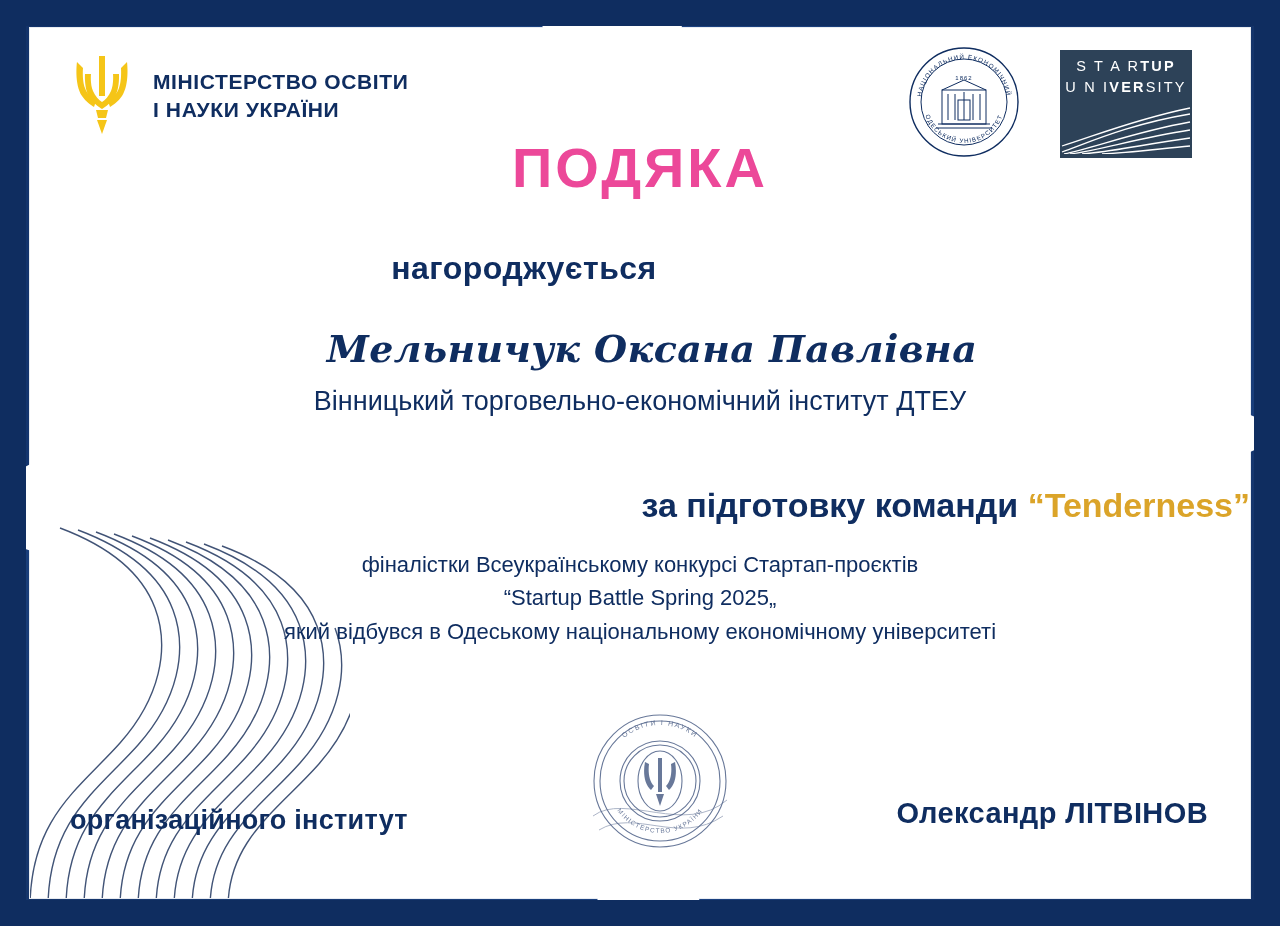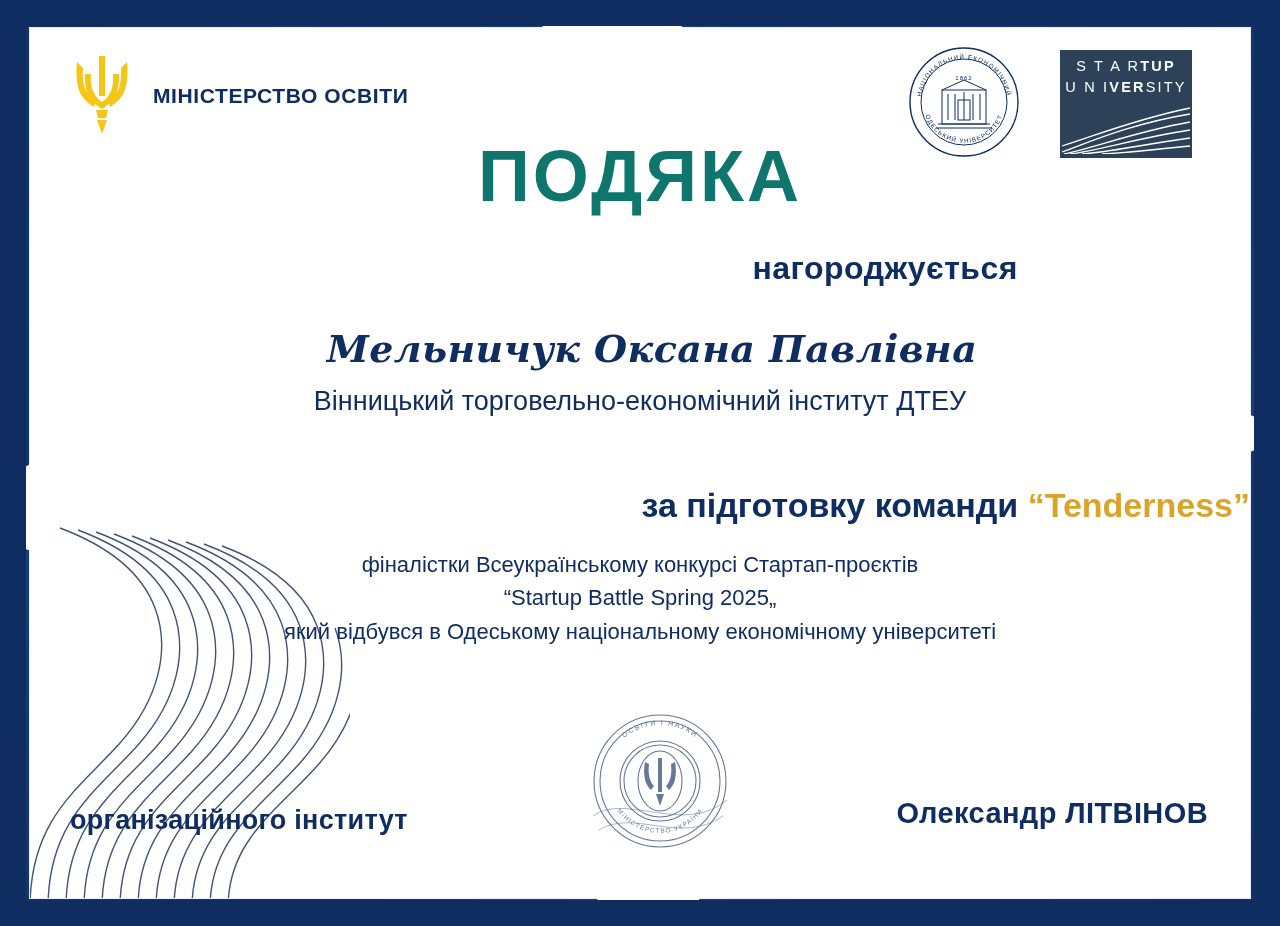--- a/index.html
+++ b/index.html
@@ -149,33 +149,33 @@
   .su-logo .su-l1 b, .su-logo .su-l2 b { font-weight: bold; }
   .su-lines { margin-top: 4px; }
 
   
   .title {
     position: absolute;
     top: 112px;
     left: 0;
     width: 1220px;
     text-align: center;
-    color: #0f766e;
-    font-size: 72px;
+    color: #ec4899;
+    font-size: 56px;
     font-weight: bold;
     letter-spacing: 3px;
     line-height: 1;
     font-family: "Liberation Sans", sans-serif;
   }
   .subtitle {
     position: absolute;
     top: 222px;
     left: 0;
     width: 988px;
-    text-align: right;
+    text-align: center;
     color: #0f2d60;
     font-size: 32px;
     font-weight: bold;
     letter-spacing: 0.5px;
   }
   .recipient {
     position: absolute;
     top: 298px;
     left: 0;
     width: 1220px;
@@ -294,20 +294,21 @@
             <path d="M5 8 c0 0 -3 22 5 34 c4 6 9 9 12 11 l2 -6 c-4 -3 -9 -7 -11 -13 c-3 -8 -2 -20 -2 -20 z"></path>
             <path d="M55 8 c0 0 3 22 -5 34 c-4 6 -9 9 -12 11 l-2 -6 c4 -3 9 -7 11 -13 c3 -8 2 -20 2 -20 z"></path>
             <path d="M13 20 c0 0 -1 16 5 24 c4 6 9 9 12 11 l0 -7 c-3 -2 -7 -6 -9 -11 c-3 -7 -2 -17 -2 -17 z"></path>
             <path d="M47 20 c0 0 1 16 -5 24 c-4 6 -9 9 -12 11 l0 -7 c3 -2 7 -6 9 -11 c3 -7 2 -17 2 -17 z"></path>
             <path d="M24 56 h12 l-2 8 h-8 z"></path>
             <path d="M25 66 h10 l-5 14 z"></path>
           </g>
         </svg>
         <div class="mon-text">
           <div>Міністерство освіти</div>
+          <div>і науки України</div>
         </div>
       </div>
 
       <svg class="oneu-seal" viewBox="0 0 112 112">
         <circle cx="56" cy="56" r="54" fill="none" stroke="#0f2d60" stroke-width="1.4"></circle>
         <circle cx="56" cy="56" r="43" fill="none" stroke="#0f2d60" stroke-width="1"></circle>
         <path id="sealTop" d="M 13 56 A 43 43 0 0 1 99 56" fill="none"></path>
         <path id="sealBot" d="M 15 56 A 41 41 0 0 0 97 56" fill="none"></path>
         <text font-size="6.2" fill="#0f2d60" font-family="Liberation Sans, sans-serif" letter-spacing="1.1">
           <textPath href="#sealTop" startOffset="50%" text-anchor="middle">НАЦІОНАЛЬНИЙ ЕКОНОМІЧНИЙ</textPath>

